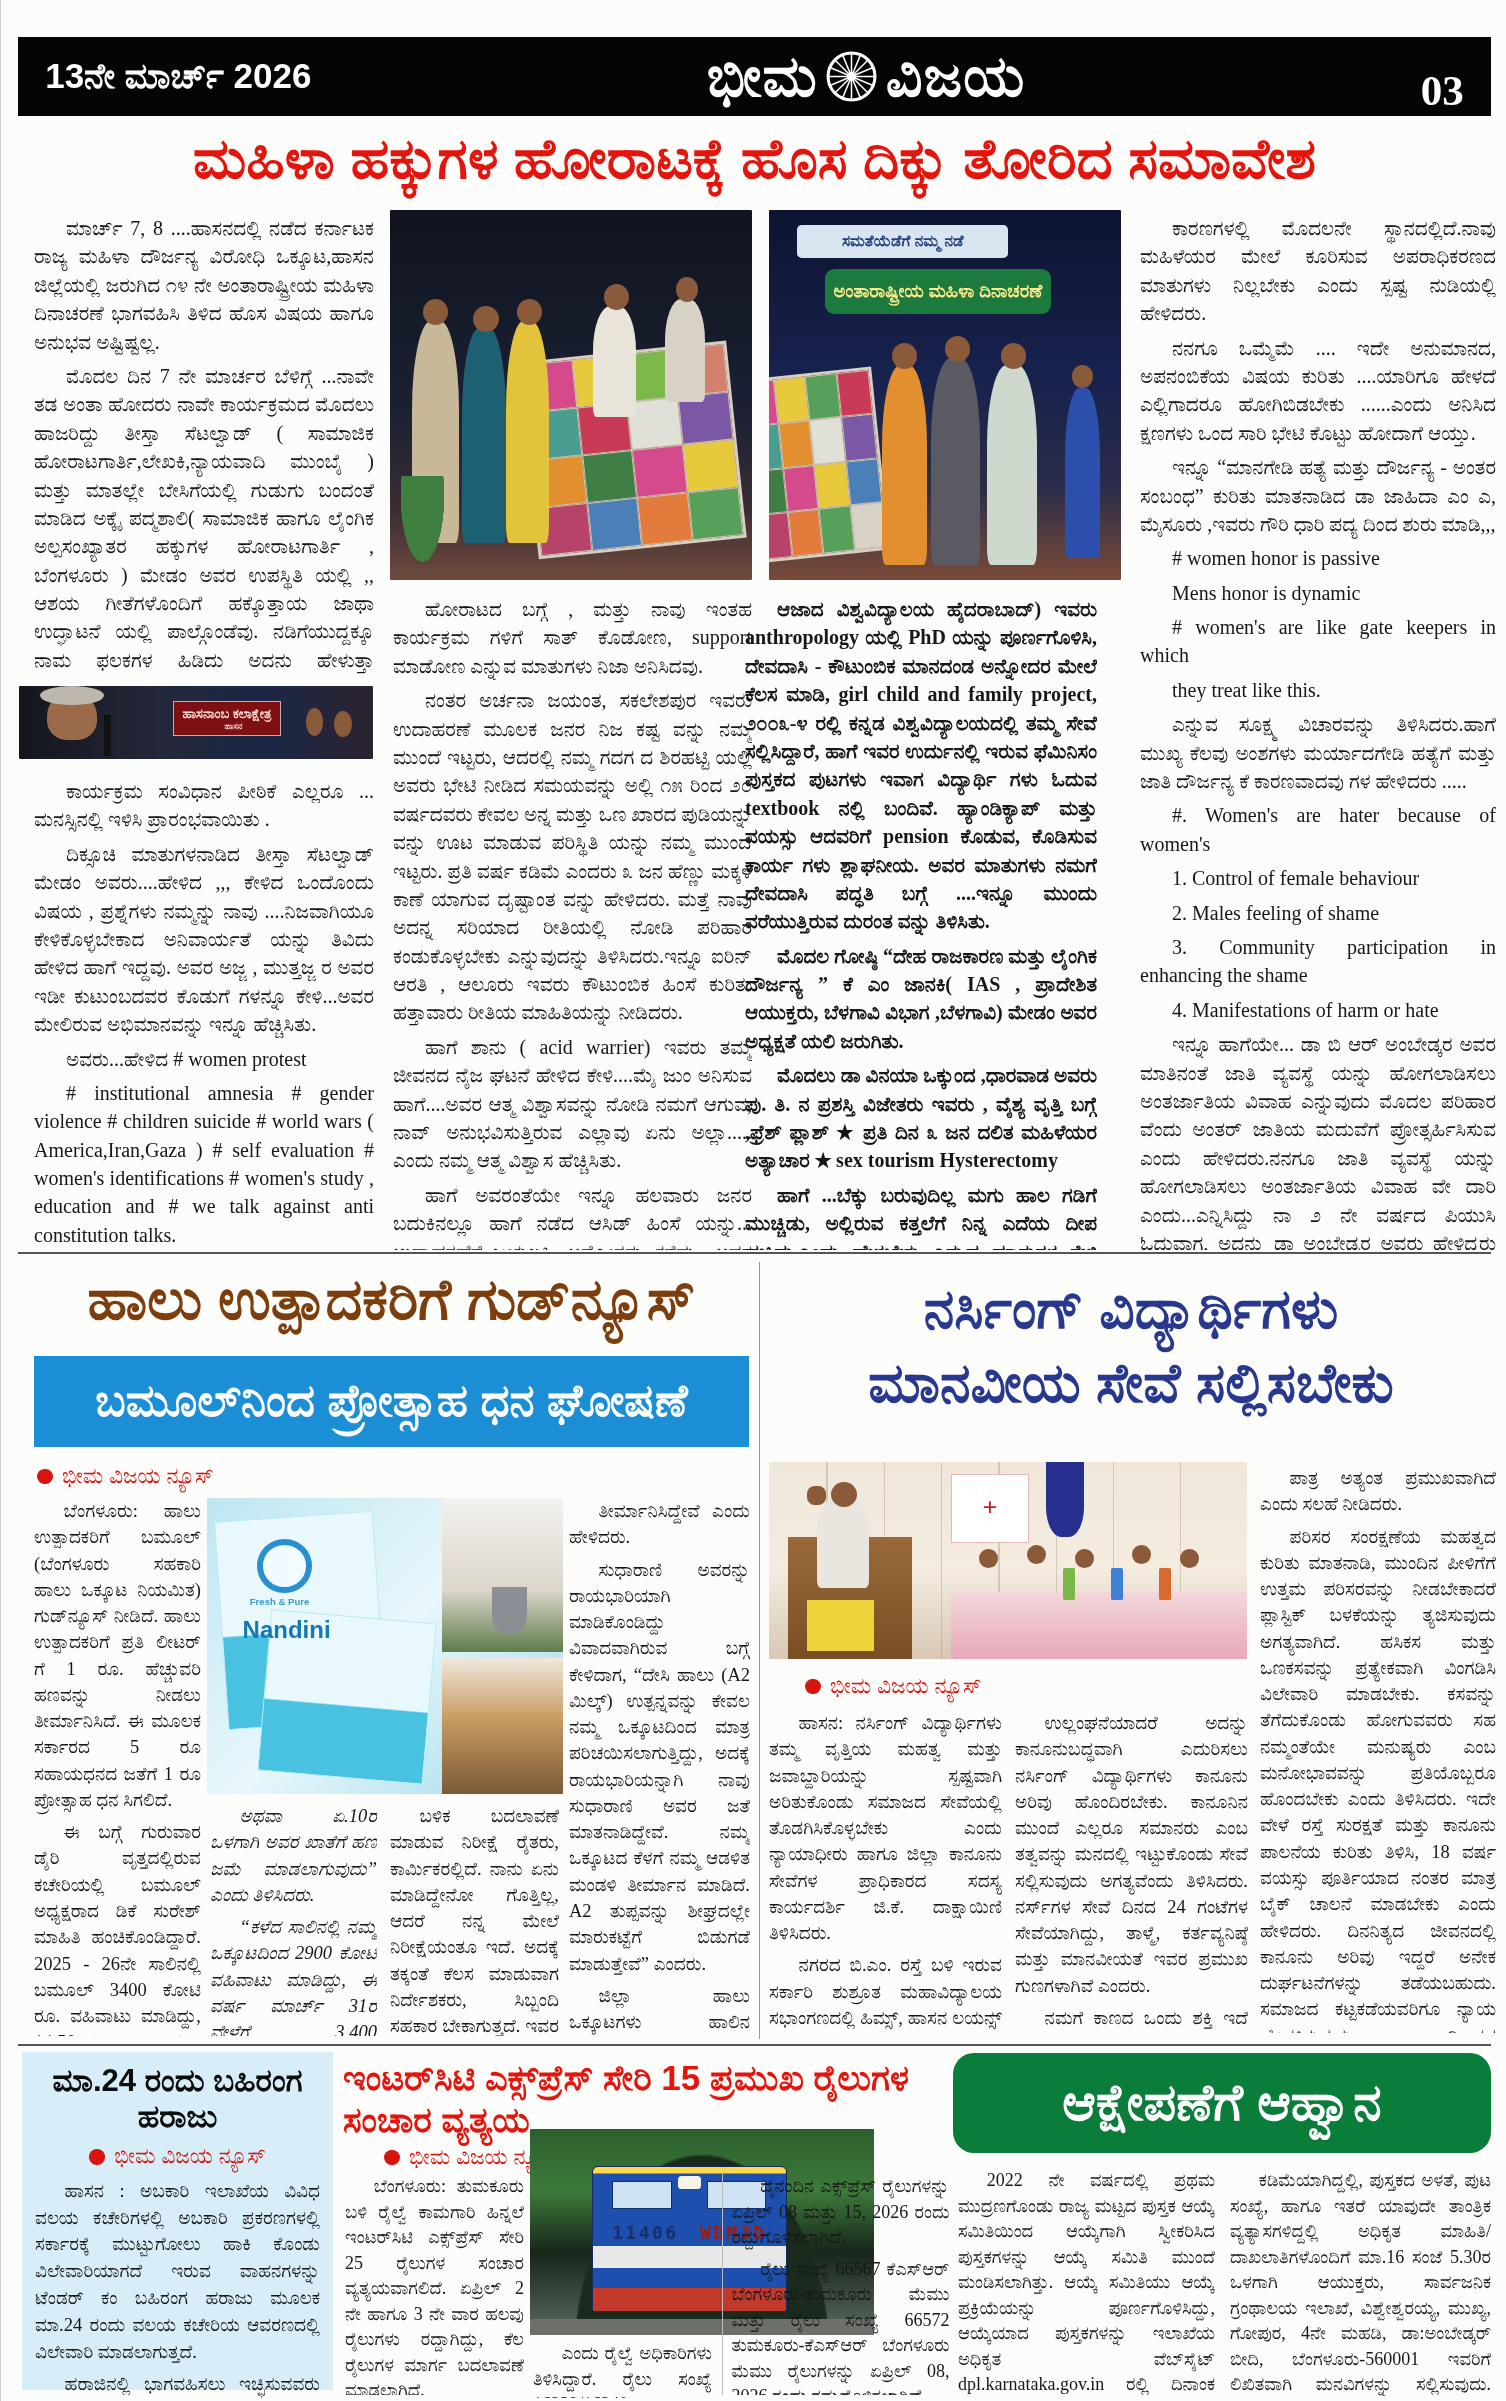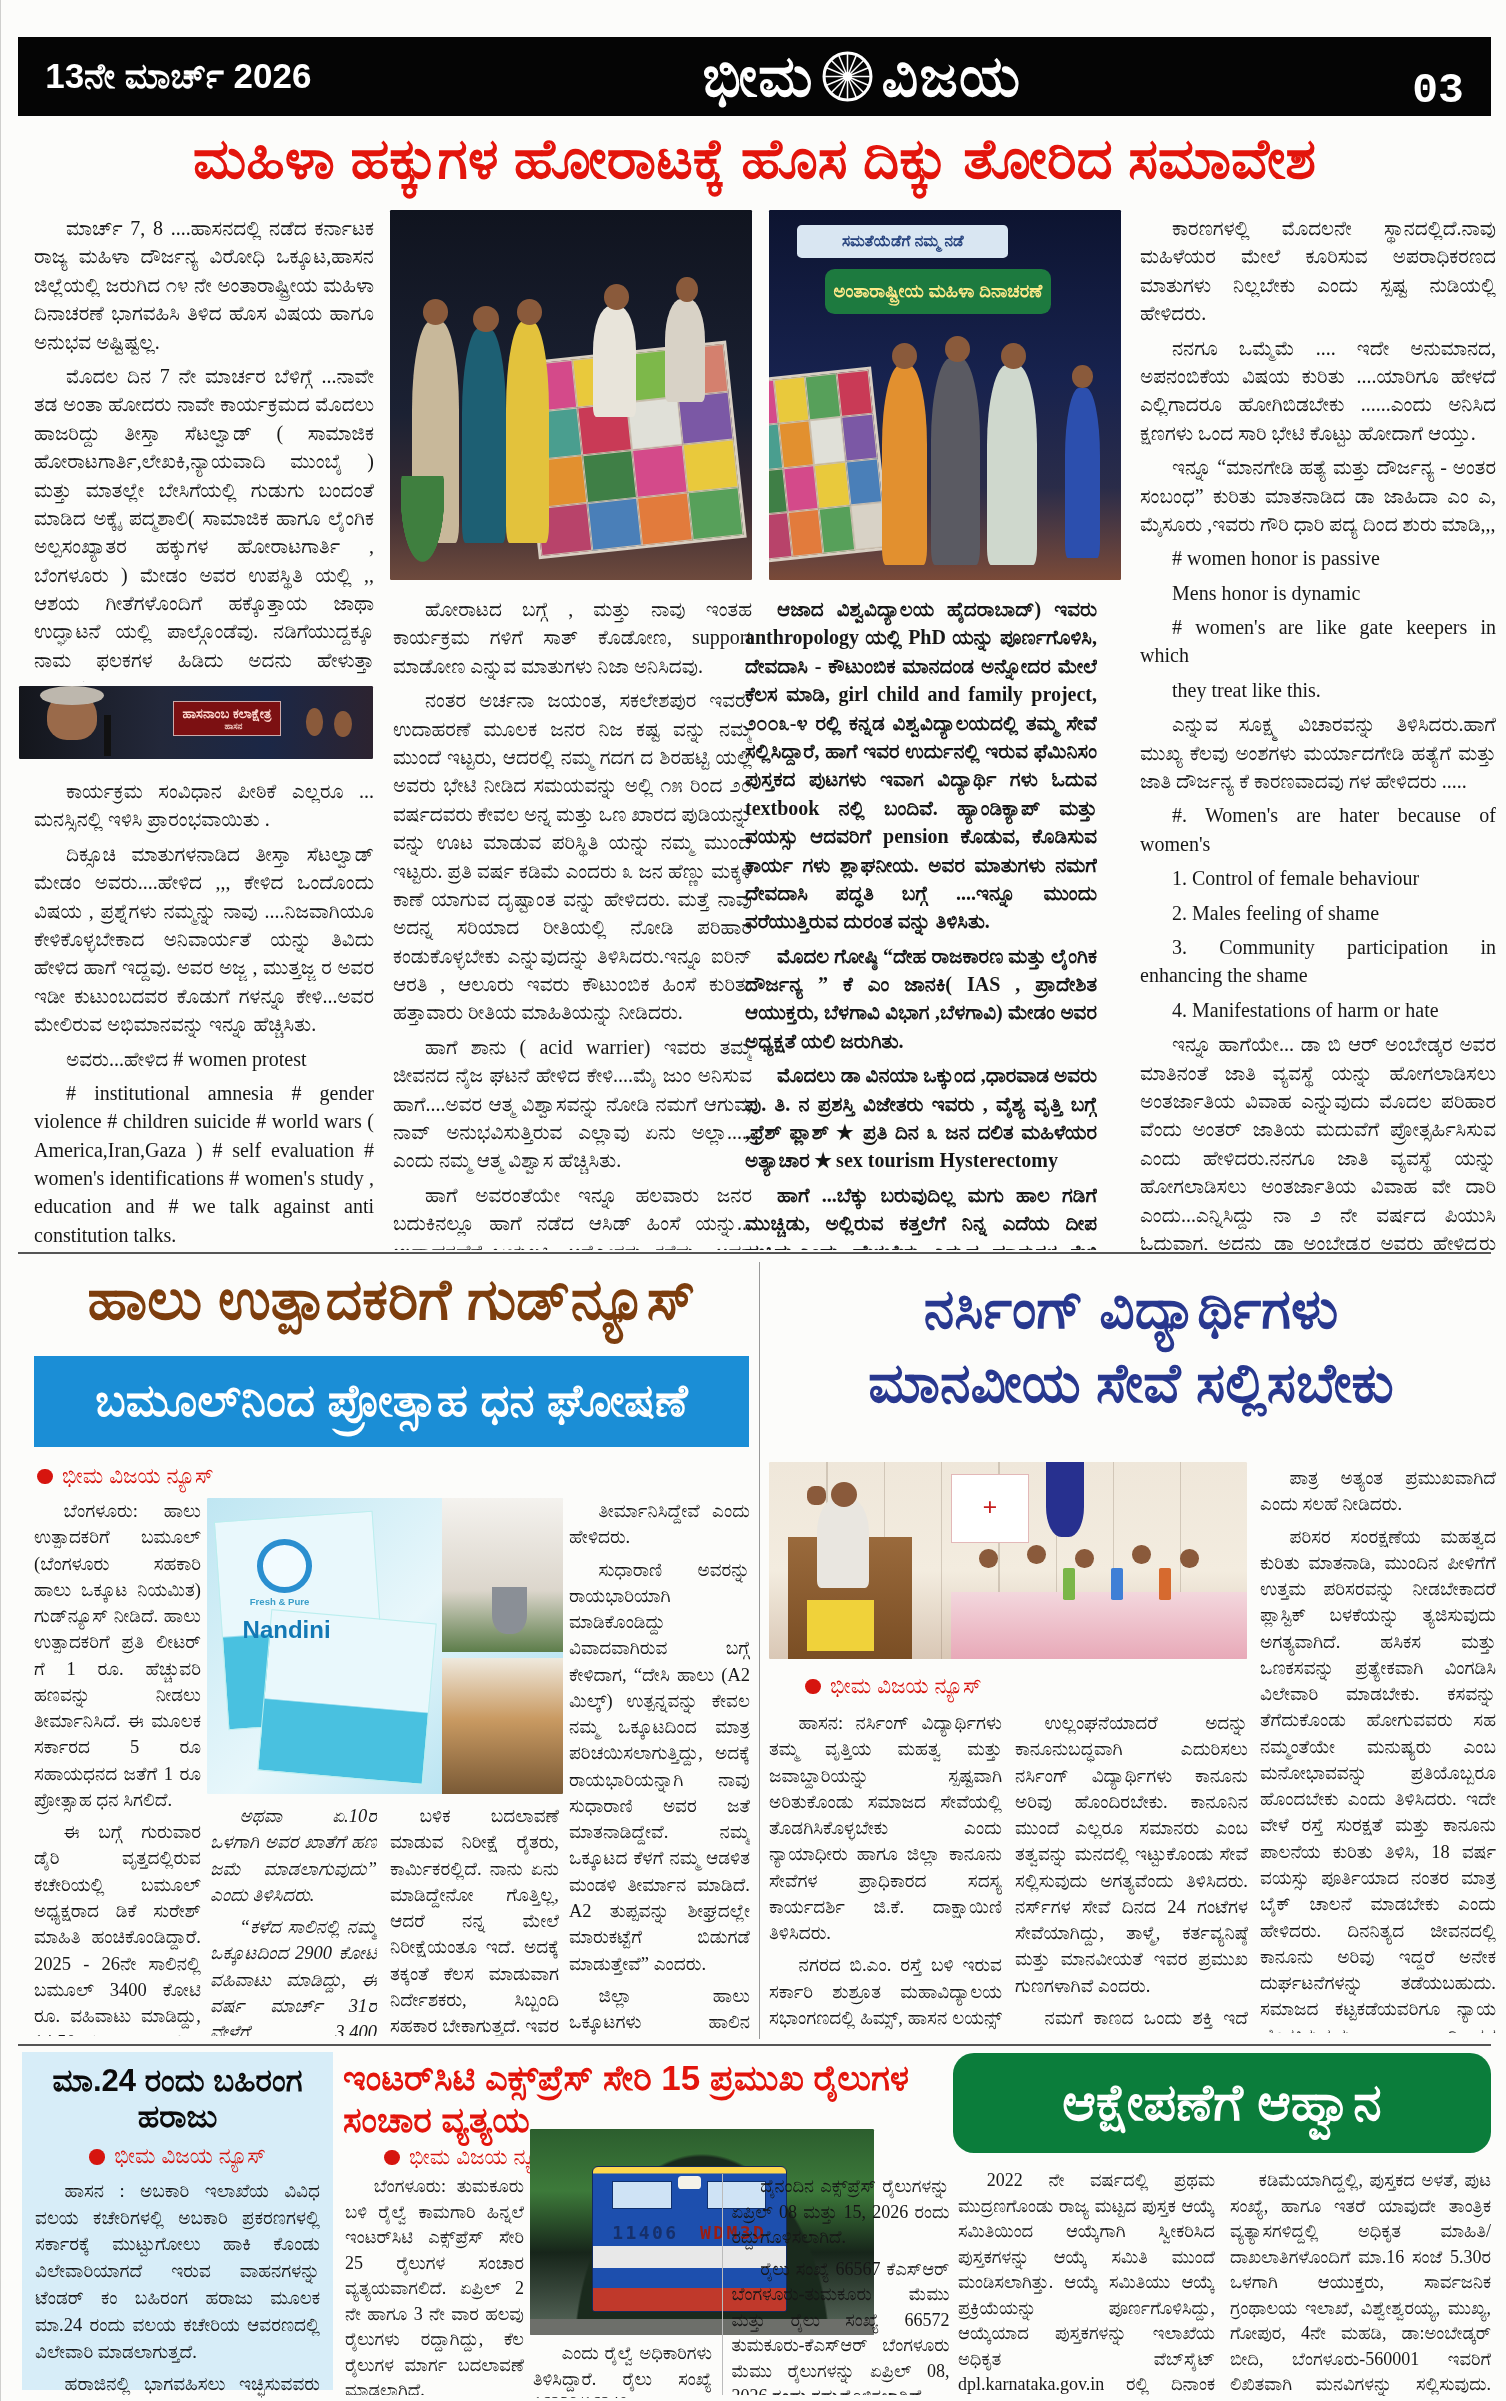--- a/index.html
+++ b/index.html
@@ -5,21 +5,21 @@
   html,body{margin:0;padding:0;background:#e9e9e7;}
   .page{position:relative;width:1507px;height:2401px;background:#fcfcfa;margin:0 auto;
         font-family:"Liberation Serif", serif;color:#171717;overflow:hidden;
         border-left:0.6px solid #cfcfcd;border-right:0.6px solid #cfcfcd;}
   
   .topbar{position:absolute;left:16.7px;top:37px;right:16.7px;height:79px;background:#050505;color:#fff;
           display:flex;align-items:center;justify-content:space-between;padding:0 27.5px;box-sizing:border-box;}
   .topbar .date{font-size:35px;font-weight:bold;font-family:"Liberation Sans",sans-serif;}
   .masthead{display:flex;align-items:center;gap:8.4px;font-size:57px;font-weight:bold;
             font-family:"Liberation Sans",sans-serif;letter-spacing:1.2px;}
-  .pageno{font-size:43px;font-weight:bold;font-family:Liberation Mono, monospace;margin-top:28px;}
+  .pageno{font-size:43px;font-weight:bold;font-family:Liberation Serif, serif;margin-top:28px;}
   .chakra{width:51px;height:51px;}
   
   .main-headline{position:absolute;left:24px;top:127px;right:24px;text-align:center;
       font-family:"Liberation Sans",sans-serif;font-weight:bold;font-size:56px;line-height:1.15;color:#e3150c;}
   
   .col{position:absolute;overflow:hidden;font-size:20px;line-height:1.42;text-align:justify;}
   .para{margin:0 0 6px 0;text-indent:1.6em;}
   .byline{font-family:"Liberation Sans",sans-serif;font-weight:normal;color:#d6150f;font-size:21.5px;
           display:flex;align-items:center;gap:9.6px;}
   .byline .dot{width:15.5px;height:15.5px;border-radius:50%;background:#d6150f;display:inline-block;}

